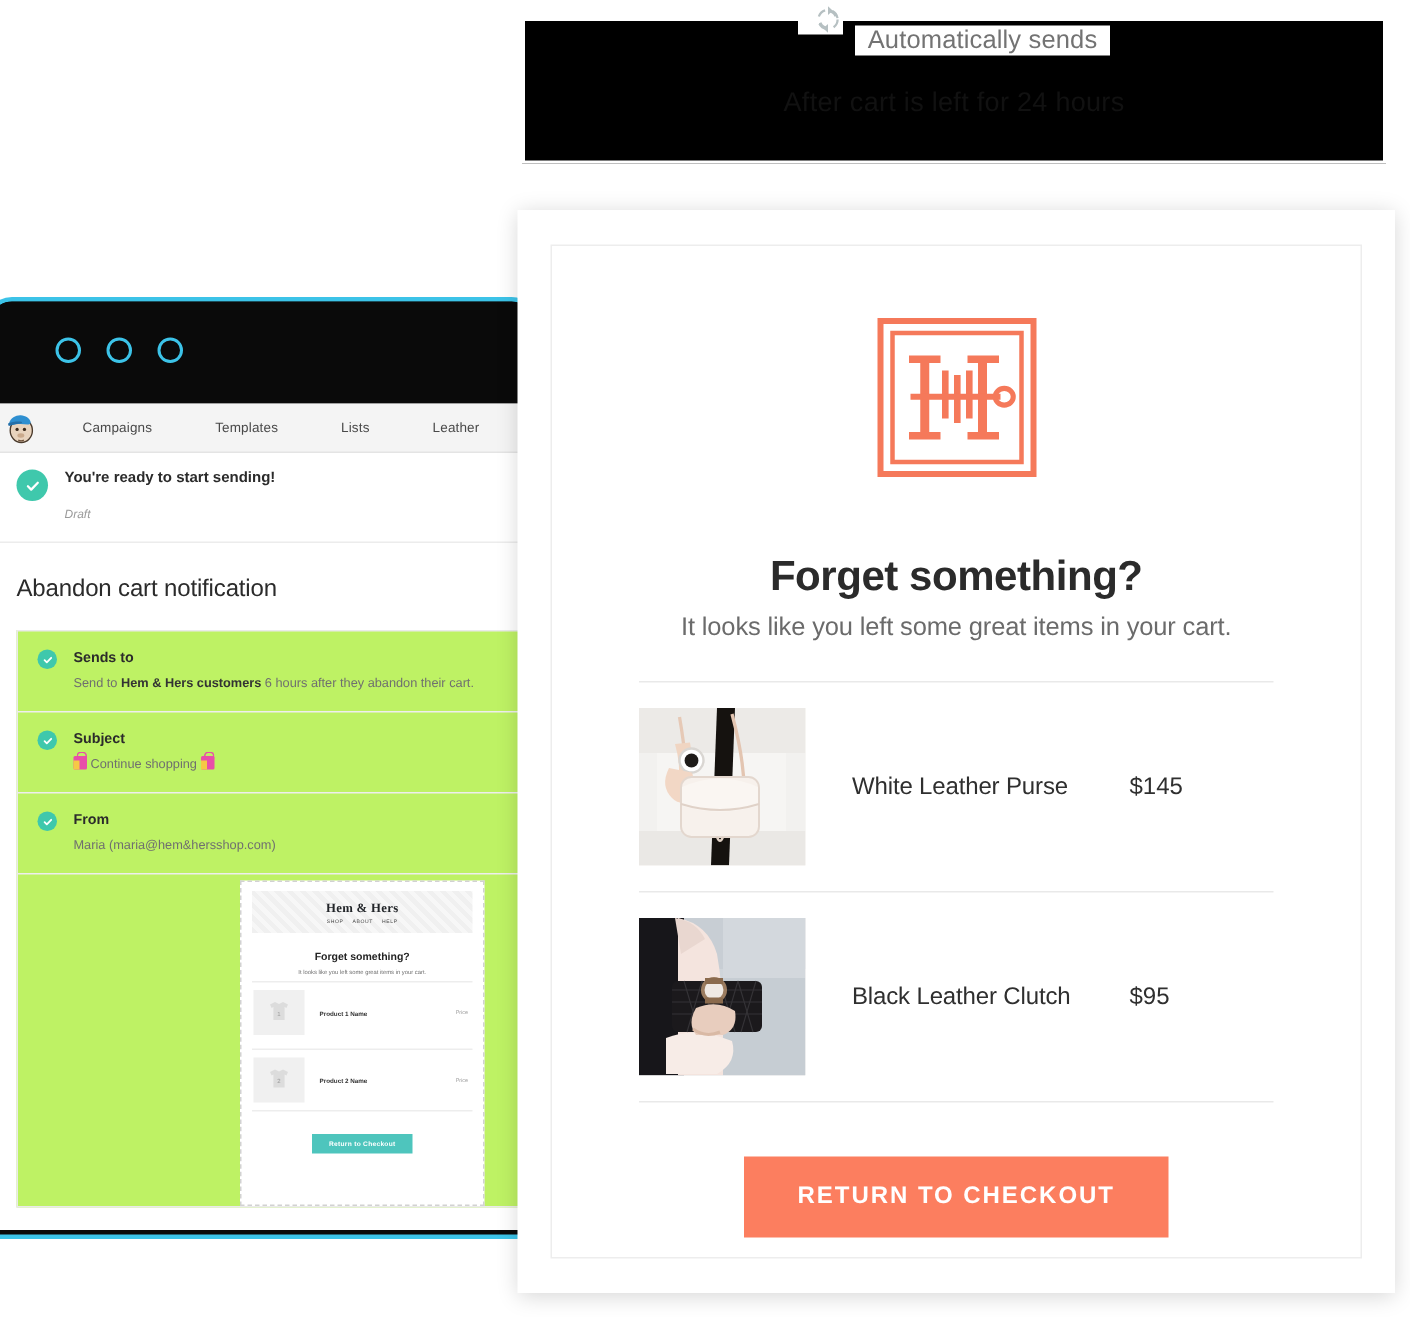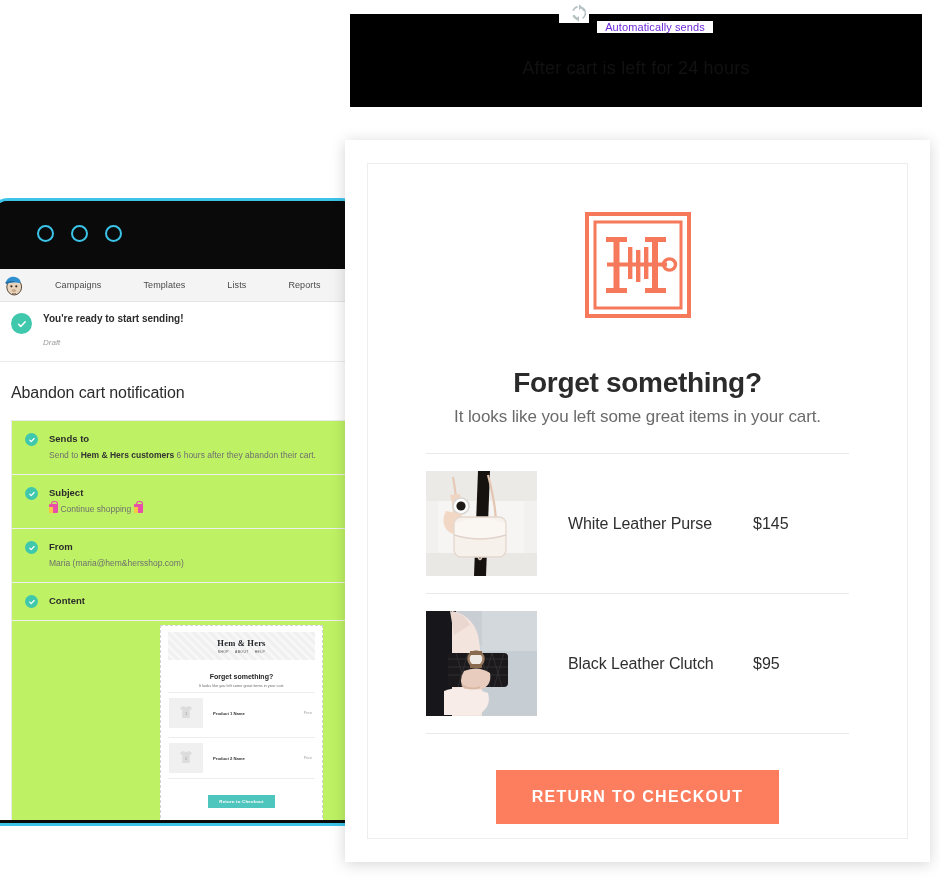--- a/index.html
+++ b/index.html
@@ -343,22 +343,22 @@
     left: 348px;
     top: 0px;
     width: 576px;
     height: 26px;
     display: flex;
     align-items: center;
     justify-content: center;
     gap: 8px;
   }
   #trigger-legend .lbl {
-    font-size: 11px;
-    color: #6d28d9;
+    font-size: 17px;
+    color: #737373;
     letter-spacing: 0.1px;
     background: #ffffff;
     padding: 0 8px;
     position: relative;
     z-index: 2;
     white-space: nowrap;
     margin-top: 28px;
   }
   #trigger-legend .sync-icon {
     background: #ffffff;
@@ -501,21 +501,21 @@
             <circle cx="9.4" cy="13.3" r="1.1" fill="#3b2a1c"></circle>
             <circle cx="14.3" cy="13.3" r="1.1" fill="#3b2a1c"></circle>
             <ellipse cx="11.9" cy="17.4" rx="2.3" ry="1.5" fill="#caa98b"></ellipse>
             <path d="M10.2 20.4c1.2.6 2.6.6 3.7 0" stroke="#6b4f38" stroke-width="0.8" fill="none"></path>
           </svg>
         </span>
         <div id="app-nav-links">
           <span class="nav-link">Campaigns</span>
           <span class="nav-link">Templates</span>
           <span class="nav-link">Lists</span>
-          <span class="nav-link">Reports</span>
+          <span class="nav-link">Leather</span>
           <span class="nav-link active">Automation</span>
         </div>
       </div>
 
       <div id="status-strip">
         <span class="check big">
           <svg width="12" height="12" viewBox="0 0 12 12">
               <path d="M2.6 6.2l2.2 2.2 4.4-4.6" stroke="#ffffff" stroke-width="1.5" fill="none" stroke-linecap="round" stroke-linejoin="round"></path>
             </svg>
         </span>
@@ -558,30 +558,20 @@
             <svg width="8" height="8" viewBox="0 0 12 12">
                 <path d="M2.6 6.2l2.2 2.2 4.4-4.6" stroke="#fff" stroke-width="1.8" fill="none" stroke-linecap="round" stroke-linejoin="round"></path>
               </svg>
           </span>
           <span class="setting-body">
             <div class="setting-label">From</div>
             <div class="setting-value">Maria (maria@hem&amp;hersshop.com)</div>
           </span>
         </div>
 
-        <div class="setting-row">
-          <span class="check">
-            <svg width="8" height="8" viewBox="0 0 12 12">
-                <path d="M2.6 6.2l2.2 2.2 4.4-4.6" stroke="#fff" stroke-width="1.8" fill="none" stroke-linecap="round" stroke-linejoin="round"></path>
-              </svg>
-          </span>
-          <span class="setting-body">
-            <div class="setting-label">Content</div>
-          </span>
-        </div>
 
         <div id="content-preview-wrap">
           <div id="content-preview">
             <div id="tpl-masthead">
               <div id="tpl-brand">Hem &amp; Hers</div>
               <div id="tpl-navlinks">
                 <span>SHOP</span>
                 <span>ABOUT</span>
                 <span>HELP</span>
               </div>

